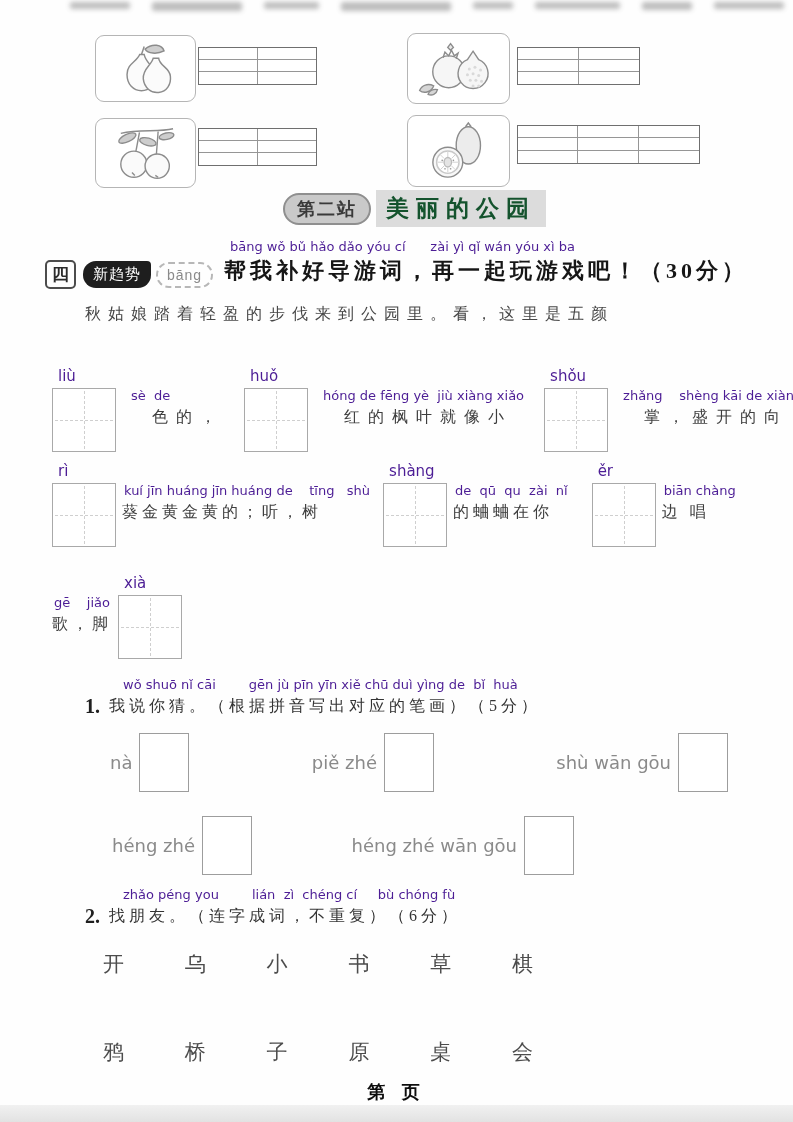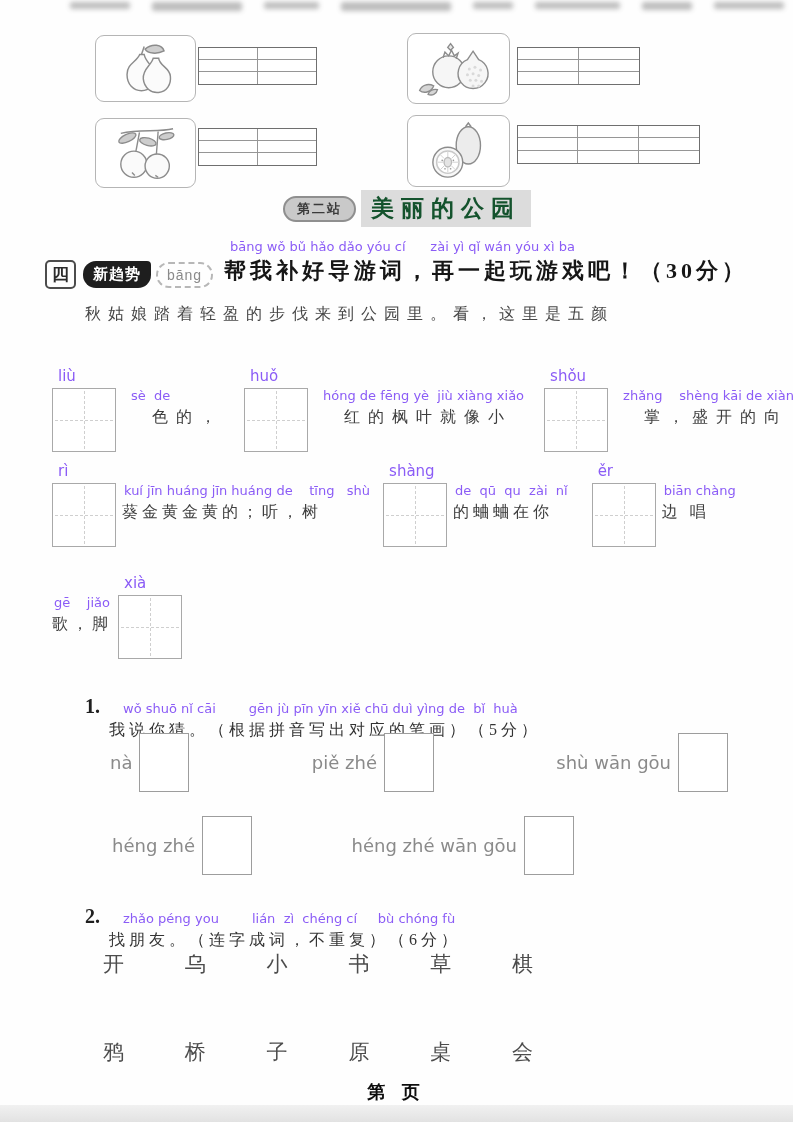--- a/index.html
+++ b/index.html
@@ -1,20 +1,20 @@
 <!DOCTYPE html>
 <html><head>
 <meta charset="utf-8">
 <style>
   html,body{margin:0;padding:0;background:#ffffff;}
   .page{position:relative;width:793px;height:1122px;background:#fefefe;overflow:hidden;
         font-family:"Liberation Sans","DejaVu Sans",sans-serif;}
 
   
-  .py{font-family:"DejaVu Sans",sans-serif;color:#8b5cf6;font-size:13px;white-space:pre;line-height:1.15;}
+  .py{font-family:"DejaVu Sans",sans-serif;color:#4c1d95;font-size:13px;white-space:pre;line-height:1.15;}
   .zh{font-family:"Liberation Serif","DejaVu Serif",serif;color:#3e3e3e;font-size:16px;
       white-space:pre;letter-spacing:4px;line-height:1.3;}
 
   
   .top-bleed{position:absolute;top:0;left:0;right:0;height:15px;display:flex;gap:22px;
              padding-left:70px;filter:blur(2.5px);opacity:.45;}
   .top-bleed i{display:block;background:#6d6d6d;height:7px;margin-top:2px;border-radius:2px;}
 
   
   .fcard{position:absolute;border:1.5px solid #b5b5b5;border-radius:9px;background:#fff;
@@ -24,31 +24,31 @@
   .pgrid.c2{grid-template-columns:repeat(2,1fr);grid-template-rows:repeat(3,1fr);}
   .pgrid.c3{grid-template-columns:repeat(3,1fr);grid-template-rows:repeat(3,1fr);}
   .pgrid.c2 span:nth-child(2n){border-right:none;}
   .pgrid.c3 span:nth-child(3n){border-right:none;}
   .pgrid.c2 span:nth-child(n+5){border-bottom:none;}
   .pgrid.c3 span:nth-child(n+7){border-bottom:none;}
 
   
   .banner{position:absolute;top:190px;left:283px;display:flex;align-items:center;}
   .station-pill{background:#c9c9c9;border:2px solid #8f8f8f;border-radius:17px;color:#3a3a3a;
-    font-weight:bold;font-size:13px;padding:2px 12px;letter-spacing:2px;
+    font-weight:bold;font-size:18px;padding:2px 12px;letter-spacing:2px;
     font-family:"Liberation Serif","DejaVu Serif",serif;}
   .banner-title{background:#dcdcdc;color:#14532d;font-weight:bold;font-size:23px;
     padding:3px 10px;margin-left:5px;letter-spacing:7px;
     font-family:"Liberation Serif","DejaVu Serif",serif;}
 
   
   .sec-row{position:absolute;top:260px;left:45px;display:flex;align-items:center;}
   .sec-num{border:2px solid #4c4c4c;border-radius:5px;color:#2b2b2b;font-weight:bold;font-size:17px;
     padding:1px 5px;font-family:"Liberation Serif","DejaVu Serif",serif;}
-  .badge-dark{background:#1e1e1e;color:#fff;font-weight:bold;font-size:15px;padding:4px 10px;
+  .badge-dark{background:#1e1e1e;color:#fff;font-weight:normal;font-size:15px;padding:4px 10px;
     border-radius:13px 4px 13px 13px;margin-left:7px;letter-spacing:1px;}
   .badge-dashed{border:2px dashed #b7b7b7;border-radius:13px;color:#8a8a8a;font-size:14px;
     padding:3px 9px;margin-left:5px;letter-spacing:1px;}
   .sec-instr{position:absolute;top:240px;left:224px;}
   .sec-instr .py{margin-left:6px;margin-bottom:2px;}
   .sec-instr .zh{color:#161616;font-weight:bold;font-size:22px;letter-spacing:4px;}
 
   
   .pline{position:absolute;display:flex;align-items:flex-start;}
   .tseg{padding-top:21px;display:flex;flex-direction:column;}
@@ -63,21 +63,21 @@
   .pl2{top:368px;left:52px;gap:7px;}
   .pl2 .zh{letter-spacing:8px;margin-left:23px;}
   .pl3{top:463px;left:52px;}
   .pl4{top:575px;left:52px;}
   .mr-s{margin-right:6px;}.mr-m{margin-right:13px;}.mr-l{margin-right:24px;}
 
   
   .qh{position:absolute;display:flex;}
   .qnum{font-family:"Liberation Serif","DejaVu Serif",serif;font-weight:bold;font-size:20px;
     color:#1f1f1f;margin-top:17px;margin-right:9px;}
-  .qh .py{margin-left:14px;margin-bottom:3px;margin-top:24px;}
+  .qh .py{margin-left:14px;margin-bottom:3px;}
   .qh .zh{color:#343434;}
   .q1h{top:678px;left:85px;}
   .q2h{top:888px;left:85px;}
 
   
   .q1row{position:absolute;display:flex;justify-content:space-between;}
   .q1r1{top:733px;left:110px;width:618px;}
   .q1r2{top:816px;left:112px;width:462px;}
   .q1item{display:flex;align-items:center;}
   .q1label{font-family:"DejaVu Sans",sans-serif;color:#8a8a8a;font-size:18px;

